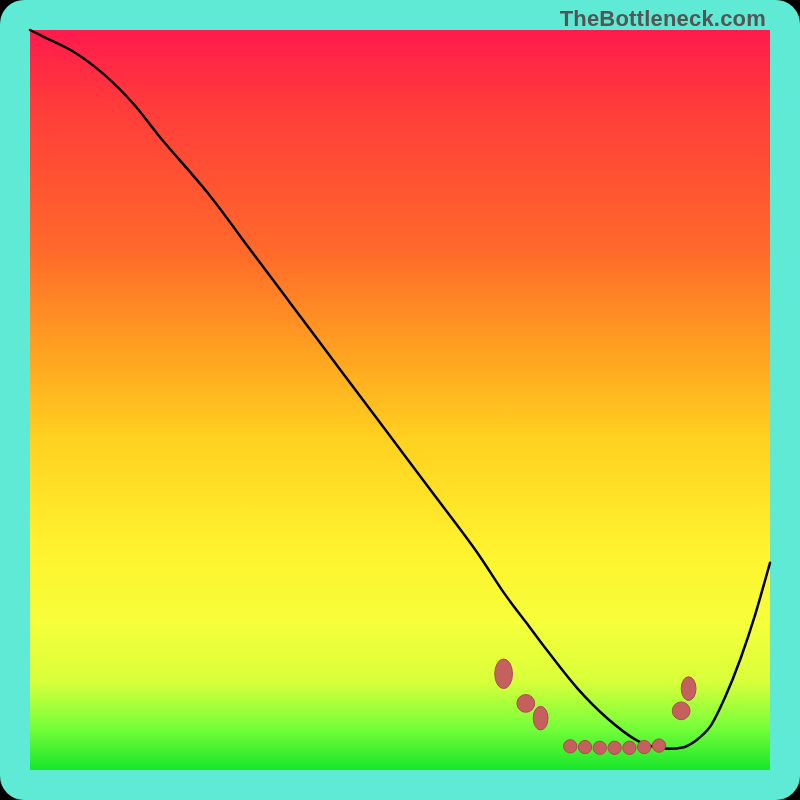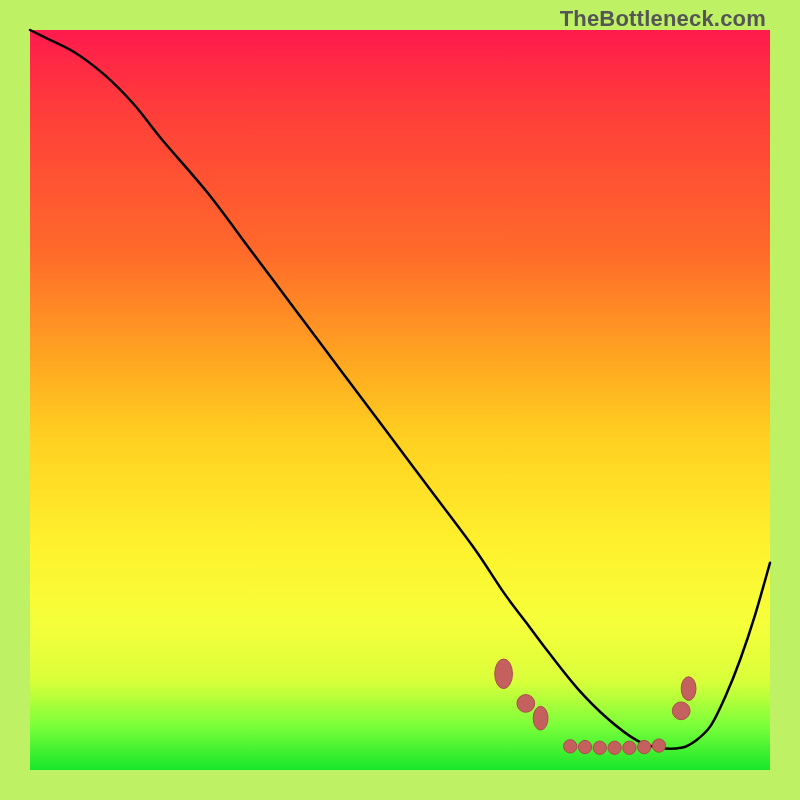--- a/index.html
+++ b/index.html
@@ -8,21 +8,22 @@
     width: 800px;
     height: 800px;
     background: #000;
     overflow: hidden;
     font-family: Arial, Helvetica, sans-serif;
   }
   .frame {
     position: relative;
     width: 800px;
     height: 800px;
-    background: #bef264;
+    background: #5eead4;
+    border-radius: 24px;
   }
   .plot-area {
     position: absolute;
     left: 30px;
     top: 30px;
     width: 740px;
     height: 740px;
     
     background: linear-gradient(
       to bottom,

